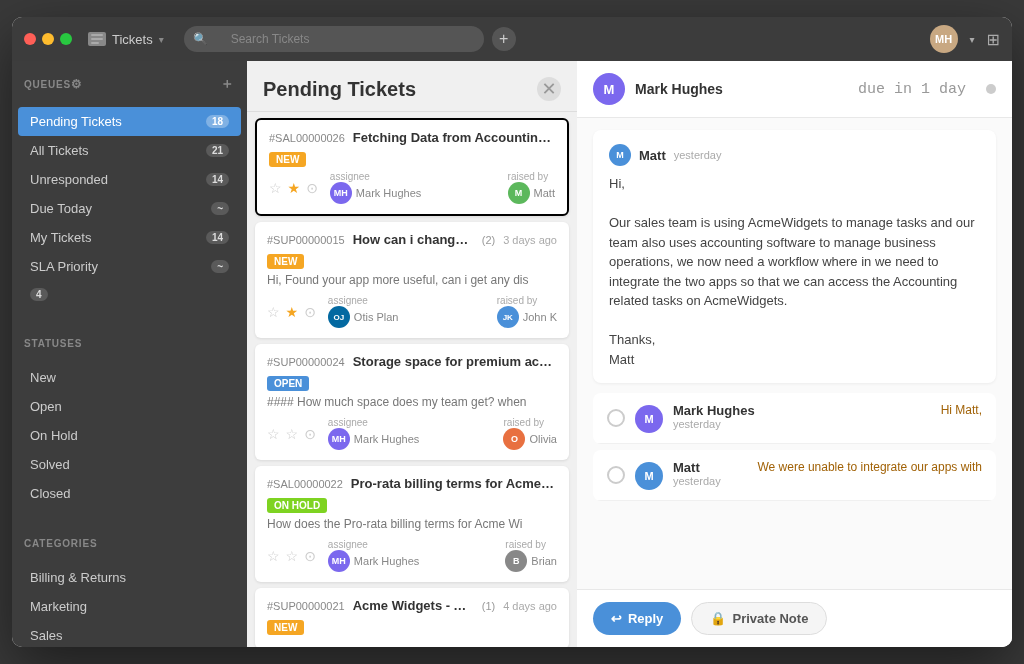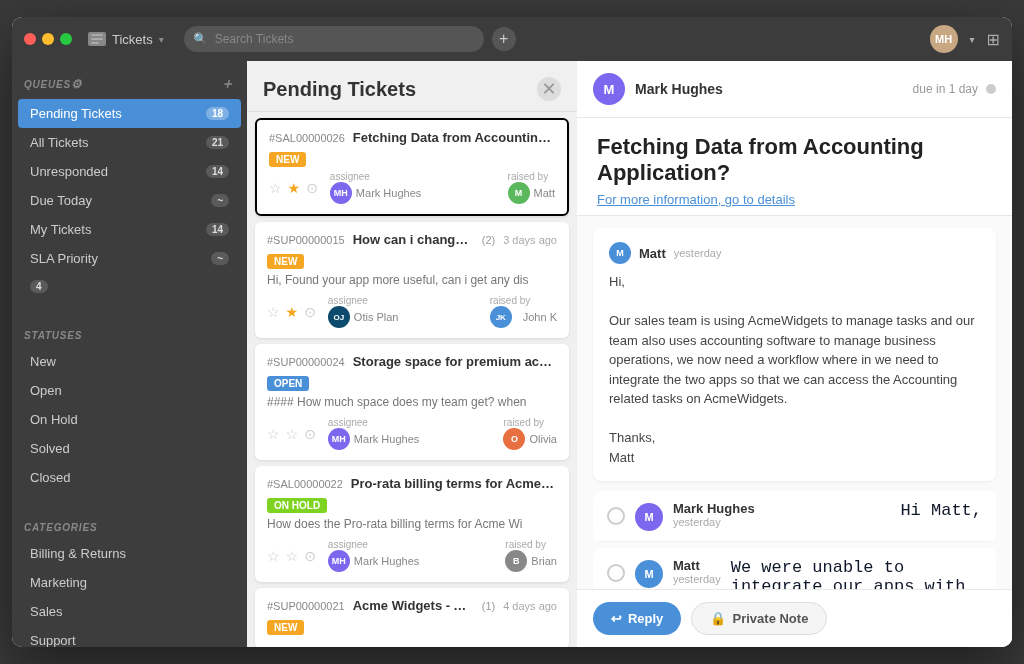--- a/index.html
+++ b/index.html
@@ -69,25 +69,24 @@
       flex-shrink: 0;
       overflow-y: auto;
       padding-bottom: 10px;
     }
     .sidebar-section-title {
       font-size: 10px;
       font-weight: 700;
       color: #888;
       text-transform: uppercase;
       letter-spacing: 0.8px;
-      padding: 14px 12px 6px;
+      padding: 14px 12px 14px;
       display: flex;
       align-items: center;
       justify-content: space-between;
-      font-style: italic;
     }
     .sidebar-item {
       display: flex;
       align-items: center;
       padding: 7px 12px;
       color: #ccc;
       font-size: 13px;
       cursor: pointer;
       border-radius: 4px;
       margin: 0 6px;
@@ -152,21 +151,21 @@
     .badge-on-hold { background: #7ed321; color: white; }
     .ticket-preview { font-size: 12px; color: #777; white-space: nowrap; overflow: hidden; text-overflow: ellipsis; margin-bottom: 8px; }
     .ticket-footer { display: flex; align-items: center; gap: 8px; }
     .ticket-actions { display: flex; gap: 6px; margin-right: 4px; }
     .ticket-action-icon { color: #ccc; font-size: 14px; cursor: pointer; }
     .ticket-action-icon.active { color: #f5a623; }
     .ticket-assignee { display: flex; align-items: center; gap: 4px; font-size: 11px; color: #888; }
     .ticket-raised { display: flex; align-items: center; gap: 4px; font-size: 11px; color: #888; margin-left: auto; }
     .user-avatar { width: 22px; height: 22px; border-radius: 50%; display: flex; align-items: center; justify-content: center; font-size: 9px; font-weight: bold; color: white; flex-shrink: 0; }
     .avatar-mark { background: #7b68ee; }
-    .avatar-otis { background: #0c4a6e; }
+    .avatar-otis { background: #0369a1; }
     .avatar-olivia { background: #e87040; }
     .avatar-brian { background: #888; }
     .avatar-matt { background: #4a90d9; }
     .avatar-matt-green { background: #5cb85c; }
     .avatar-john { background: #4a90d9; }
     .assignee-label { font-size: 10px; color: #aaa; display: block; }
     
     
     .detail-panel {
       flex: 1;
@@ -177,21 +176,21 @@
     }
     .detail-header {
       padding: 12px 16px;
       border-bottom: 1px solid #e8e8e8;
       display: flex;
       align-items: center;
       background: white;
     }
     .detail-header-avatar { width: 32px; height: 32px; border-radius: 50%; background: #7b68ee; color: white; display: flex; align-items: center; justify-content: center; font-size: 13px; font-weight: bold; margin-right: 10px; }
     .detail-header-name { font-size: 14px; font-weight: 600; color: #333; }
-    .detail-header-due { margin-left: auto; font-size: 12px; color: #999; display: flex; align-items: center; gap: 8px; }
+    .detail-header-due { margin-left: auto; font-size: 15px; color: #999; display: flex; align-items: center; gap: 20px; font-family: Liberation Mono, monospace; }
     .due-dot { width: 10px; height: 10px; border-radius: 50%; background: #ccc; }
     
     .detail-title-section {
       padding: 16px 20px 8px;
       background: white;
       border-bottom: 1px solid #e8e8e8;
     }
     .detail-title { font-size: 22px; font-weight: 700; color: #222; margin-bottom: 6px; }
     .detail-link { font-size: 13px; color: #4a90d9; cursor: pointer; text-decoration: underline; }
     
@@ -214,21 +213,21 @@
       align-items: flex-start;
       padding: 10px 14px;
       border-bottom: 1px solid #f0f0f0;
       gap: 10px;
       cursor: pointer;
     }
     .message-row-avatar { width: 28px; height: 28px; border-radius: 50%; display: flex; align-items: center; justify-content: center; font-size: 11px; font-weight: bold; color: white; flex-shrink: 0; margin-top: 2px; }
     .message-row-content { flex: 1; }
     .message-row-name { font-size: 13px; font-weight: 600; color: #333; }
     .message-row-time { font-size: 11px; color: #aaa; margin-bottom: 2px; }
-    .message-row-preview { font-size: 17px; color: #0f172a; font-family: Liberation Mono, monospace; }
+    .message-row-preview { font-size: 12px; color: #a16207; }
     .message-row-right { display: flex; align-items: center; gap: 6px; }
     
     .detail-footer {
       padding: 12px 16px;
       border-top: 1px solid #e8e8e8;
       background: white;
       display: flex;
       gap: 10px;
     }
     .footer-btn {
@@ -266,21 +265,21 @@
             <rect x="0" y="0" width="12" height="2" fill="#aaa" rx="1"></rect>
             <rect x="0" y="4" width="12" height="2" fill="#aaa" rx="1"></rect>
             <rect x="0" y="8" width="8" height="2" fill="#aaa" rx="1"></rect>
           </svg>
       </div>
       <span>Tickets</span>
       <span style="color:#888;font-size:10px;">▾</span>
     </div>
     <div class="titlebar-search">
       <span style="font-size:12px;">🔍</span>
-      <span style="color:#888;font-size:12px;">Search Tickets</span>
+      <span style="color:#888;font-size:12px;margin-left:16px;">Search Tickets</span>
     </div>
     <div class="titlebar-plus">+</div>
     <div class="titlebar-right">
       <div class="avatar-small">MH</div>
       <span style="color:#aaa;font-size:10px;">▾</span>
       <span style="color:#aaa;font-size:16px;">⊞</span>
     </div>
   </div>
 
   <div class="main-content">
@@ -420,21 +419,21 @@
                 <span class="assignee-label">assignee</span>
                 <div style="display:flex;align-items:center;gap:4px;">
                   <div class="user-avatar avatar-otis" style="font-size:8px;">OJ</div>
                   <span>Otis Plan</span>
                 </div>
               </div>
             </div>
             <div class="ticket-raised">
               <div>
                 <span class="assignee-label">raised by</span>
-                <div style="display:flex;align-items:center;gap:11px;">
+                <div style="display:flex;align-items:center;gap:4px;">
                   <div class="user-avatar avatar-john" style="font-size:8px;">JK</div>
                   <span>John K</span>
                 </div>
               </div>
             </div>
           </div>
         </div>
 
         <div class="ticket-card">
           <div class="ticket-card-header">
@@ -521,24 +520,20 @@
     <div class="detail-panel">
       <div class="detail-header">
         <div class="detail-header-avatar">M</div>
         <span class="detail-header-name">Mark Hughes</span>
         <div class="detail-header-due">
           <span>due in 1 day</span>
           <div class="due-dot"></div>
         </div>
       </div>
 
-      <div class="detail-title-section">
-        <div class="detail-title">Fetching Data from Accounting Application?</div>
-        <div class="detail-link">For more information, go to details</div>
-      </div>
 
       <div class="messages-list">
 
         <div class="message-card">
           <div class="message-header">
             <div class="user-avatar avatar-matt">M</div>
             <span class="message-author">Matt</span>
             <span class="message-time">yesterday</span>
           </div>
           <div class="message-body" style="white-space:pre-line;">Hi,

